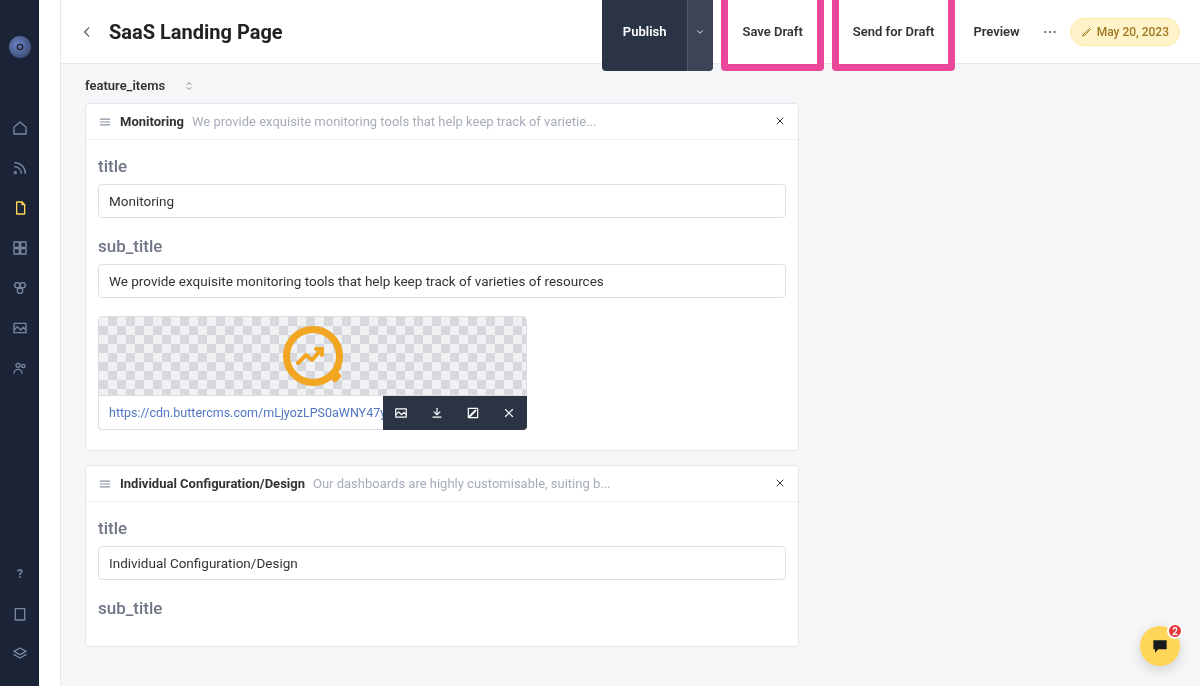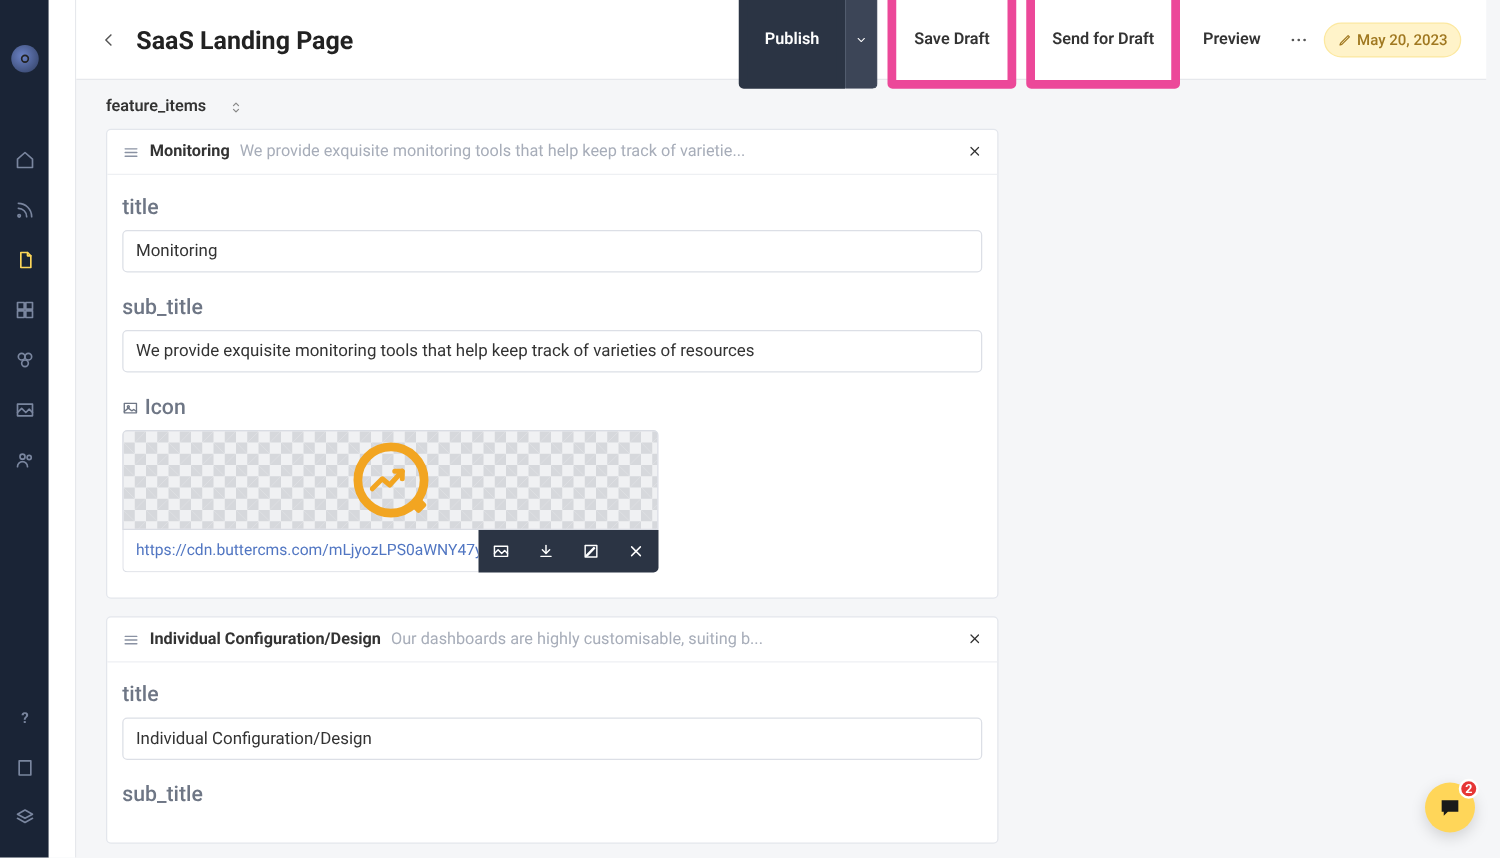--- a/index.html
+++ b/index.html
@@ -14,21 +14,21 @@
   .rail .logo { width: 22px; height: 22px; border-radius: 50%; background: radial-gradient(circle at 40% 40%, #6b82c6, #2f3d5e); margin-bottom: 50px; display:flex; align-items:center; justify-content:center;}
   .rail .item { width: 39px; height: 40px; display: flex; align-items: center; justify-content: center; color: #7a869f; position: relative; cursor: pointer; }
   .rail .item.active { color: #fdd659; }
   .rail .item svg, .rail .logo svg { width: 16px; height: 16px; }
   .rail .bottom { margin-top: auto; margin-bottom: 12px; display:flex; flex-direction:column; align-items:center; gap:0; }
 
   
   .strip { position: absolute; left: 39px; top: 0; width: 22px; height: 686px; background: #fff; border-right:1px solid #e6e8ec; }
 
   
-  .main { position: absolute; left: 61px; top: 0; right: 11px; height: 686px; display: flex; flex-direction: column; }
+  .main { position: absolute; left: 61px; top: 0; right: 0; height: 686px; display: flex; flex-direction: column; }
   .topbar { height: 64px; background: #fff; border-bottom: 1px solid #e6e8ec; display: flex; align-items: center; padding: 0 20px 0 14px; gap: 10px; }
   .back-btn { width: 24px; height: 24px; display:flex; align-items:center; justify-content:center; cursor:pointer; color:#555; }
   .page-title { font-size: 20px; font-weight: 700; color: #222; }
   .top-actions { margin-left: auto; display: flex; align-items: center; gap: 8px; }
   .btn { font-size: 13px; font-weight: 600; padding: 25px 14px; border-radius: 4px; border:7px solid #ec4899; background:#fff; cursor:pointer; color:#333; display:flex; align-items:center; gap:4px;}
   .btn.primary { background:#2b3444; color:#fff; border-color:#2b3444; }
   .btn-split { display:flex; }
   .btn-split .btn.primary { border-radius:4px 0 0 4px; }
   .btn-split .chev { width:26px; background:#3c4557; border:1px solid #3c4557; border-left-color:#525c6e; border-radius:0 4px 4px 0; display:flex; align-items:center; justify-content:center; cursor:pointer; color:#fff;}
   .btn.plain { border:none; padding:8px 10px; }
@@ -215,28 +215,20 @@
       <div class="card-body">
         <div class="field-group">
           <div class="field-label">title</div>
           <input class="field-input" value="Monitoring" style="">
         </div>
         <div class="field-group">
           <div class="field-label">sub_title</div>
           <input class="field-input" value="We provide exquisite monitoring tools that help keep track of varieties of resources" style="">
         </div>
         <div class="field-group">
-          <div class="field-label">
-            <svg class="ico" viewBox="0 0 24 24" width="13" height="13">
-                <rect x="3" y="5" width="18" height="14"></rect>
-                <circle cx="9" cy="10" r="1.5"></circle>
-                <path d="M3 17 l6 -5 l5 4 l3 -2 l4 3"></path>
-              </svg>
-            <span>Icon</span>
-          </div>
           <div class="media-box">
             <div class="media-preview">
               <div class="circ">
                 <svg class="zig" viewBox="0 0 34 22">
                     <polyline points="2,18 10,10 16,15 26,4" stroke="#f2a521" stroke-width="4" fill="none" stroke-linecap="round" stroke-linejoin="round"></polyline>
                     <polyline points="20,4 26,4 26,10" stroke="#f2a521" stroke-width="4" fill="none" stroke-linecap="round" stroke-linejoin="round"></polyline>
                   </svg>
               </div>
             </div>
             <div class="media-bar">

